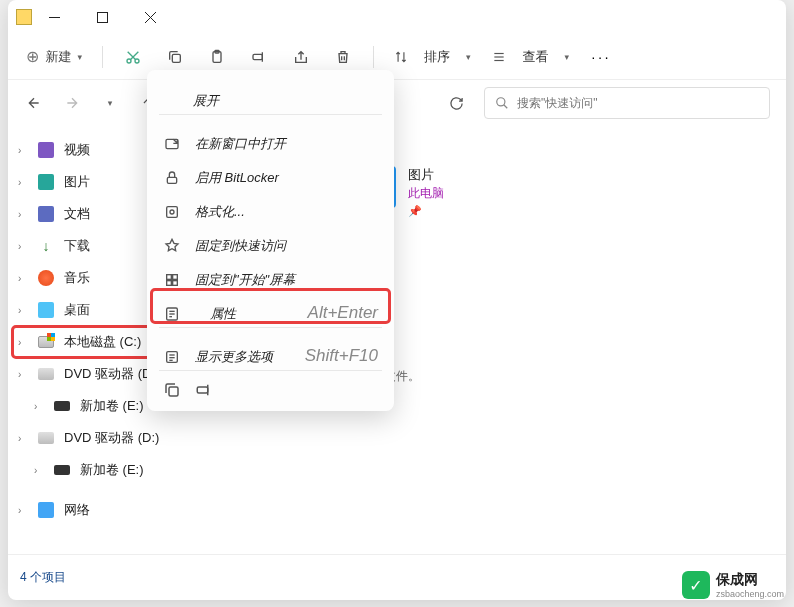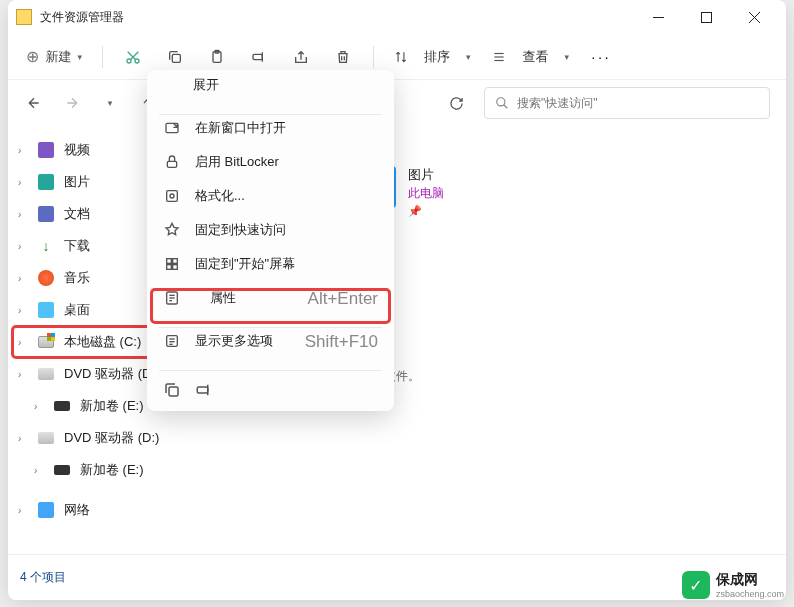--- a/index.html
+++ b/index.html
@@ -52,42 +52,41 @@
 .grid-icon { width: 42px; height: 42px; border-radius: 4px; display: flex; align-items: center; justify-content: center; color: #fff; }
 .grid-icon.dl { background: #2e9e6b; }
 .grid-icon.pic { background: #2196f3; }
 .grid-labels { display: flex; flex-direction: column; gap: 1px; }
 .grid-name { font-size: 13px; color: #222; }
 .grid-sub { font-size: 12px; color: #a21caf; }
 .grid-pin { font-size: 11px; color: #999; margin-top: 2px; }
 .hint-text { font-size: 12px; color: #666; margin-top: 150px; }
 .status-bar { height: 46px; display: flex; align-items: center; padding: 0 12px; font-size: 12px; color: #1a4b8c; border-top: 1px solid #eee; }
 .context-menu { position: absolute; left: 147px; top: 70px; width: 247px; background: #fdfdfd; border-radius: 8px; box-shadow: 0 8px 28px rgba(0,0,0,0.18); padding: 6px 4px; z-index: 50; }
-.menu-item { display: flex; align-items: flex-start; height: 34px; padding: 0 12px; gap: 14px; font-size: 13px; color: #222; border-radius: 4px; }
+.menu-item { display: flex; align-items: flex-end; height: 34px; padding: 0 12px; gap: 14px; font-size: 13px; color: #222; border-radius: 4px; font-style: italic; }
 .menu-item.highlight { outline: 3px solid #e83e3e; outline-offset: -2px; gap: 29px; }
 .menu-item.noicon { padding-left: 42px; }
 .menu-icon { width: 18px; height: 18px; display: flex; align-items: center; justify-content: center; color: #555; flex-shrink: 0; }
 .menu-label { flex: 1; }
 .menu-shortcut { font-size: 17px; color: #888; }
 .menu-sep { height: 1px; background: #e8e8e8; margin: 4px 8px; }
 .menu-row-icons { display: flex; gap: 14px; padding: 6px 12px; }
 .watermark { position: absolute; right: 10px; bottom: 8px; display: flex; align-items: center; gap: 6px; z-index: 100; }
 .wm-logo { width: 28px; height: 28px; background: #1eb85c; border-radius: 6px; display: flex; align-items: center; justify-content: center; color: #fff; font-size: 16px; }
 .wm-text { display: flex; flex-direction: column; }
 .wm-name { font-size: 14px; font-weight: bold; color: #222; }
 .wm-url { font-size: 9px; color: #888; }
 svg { display: block; }
 </style>
 </head>
 <body>
 
 <div class="window">
   <div class="titlebar">
     <div class="titlebar-icon"></div>
-    <div class="titlebar-title">文件资源管理器</div>
     <div class="win-controls">
       <div class="win-ctrl">
           <svg width="11" height="11">
             <line x1="0" y1="5.5" x2="11" y2="5.5" stroke="#222" stroke-width="1"></line>
           </svg>
         </div>
       <div class="win-ctrl">
           <svg width="11" height="11">
             <rect x="0.5" y="0.5" width="10" height="10" fill="none" stroke="#222" stroke-width="1"></rect>
           </svg>

